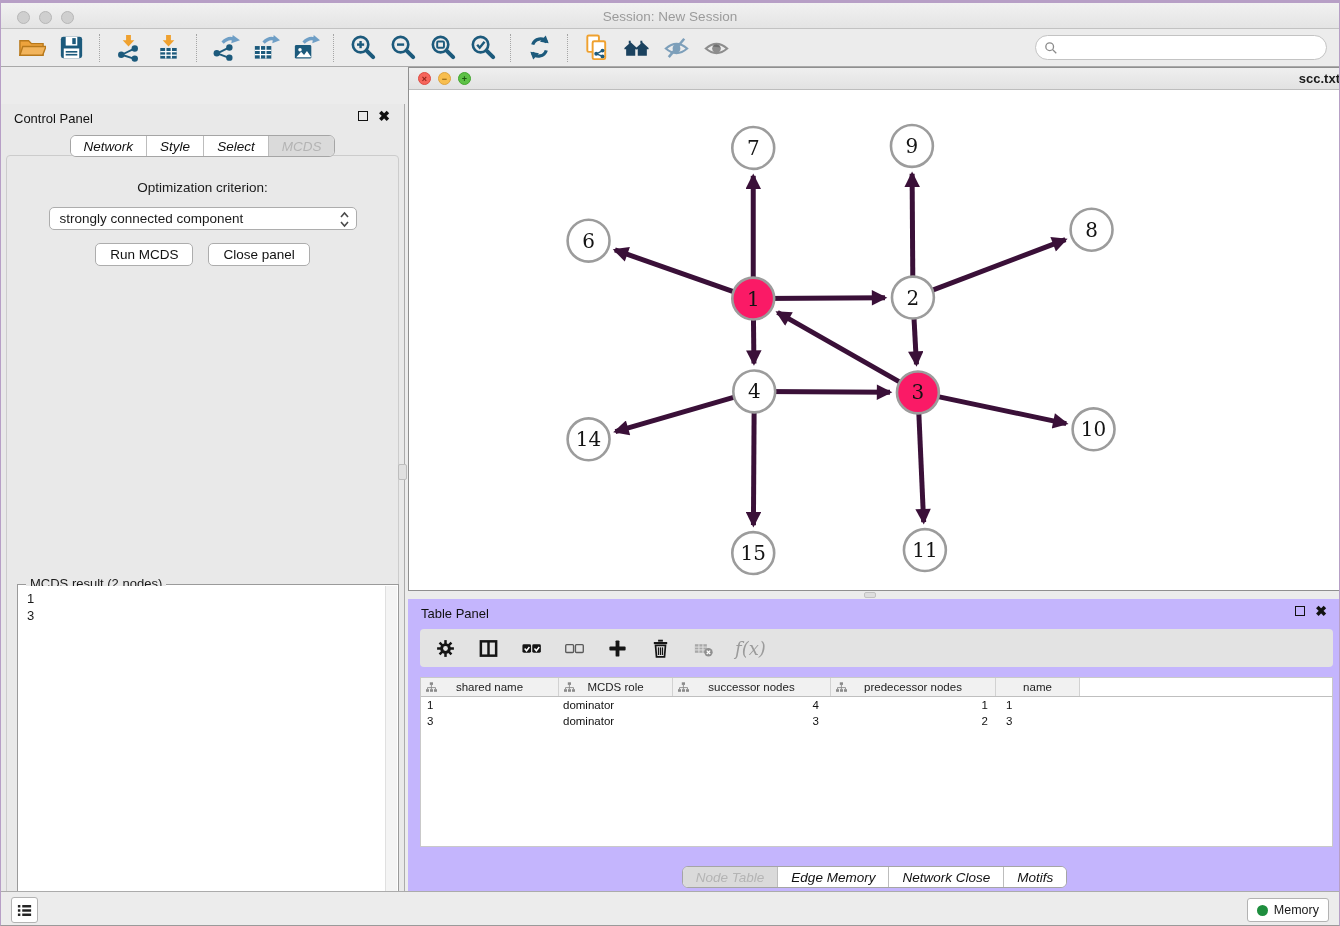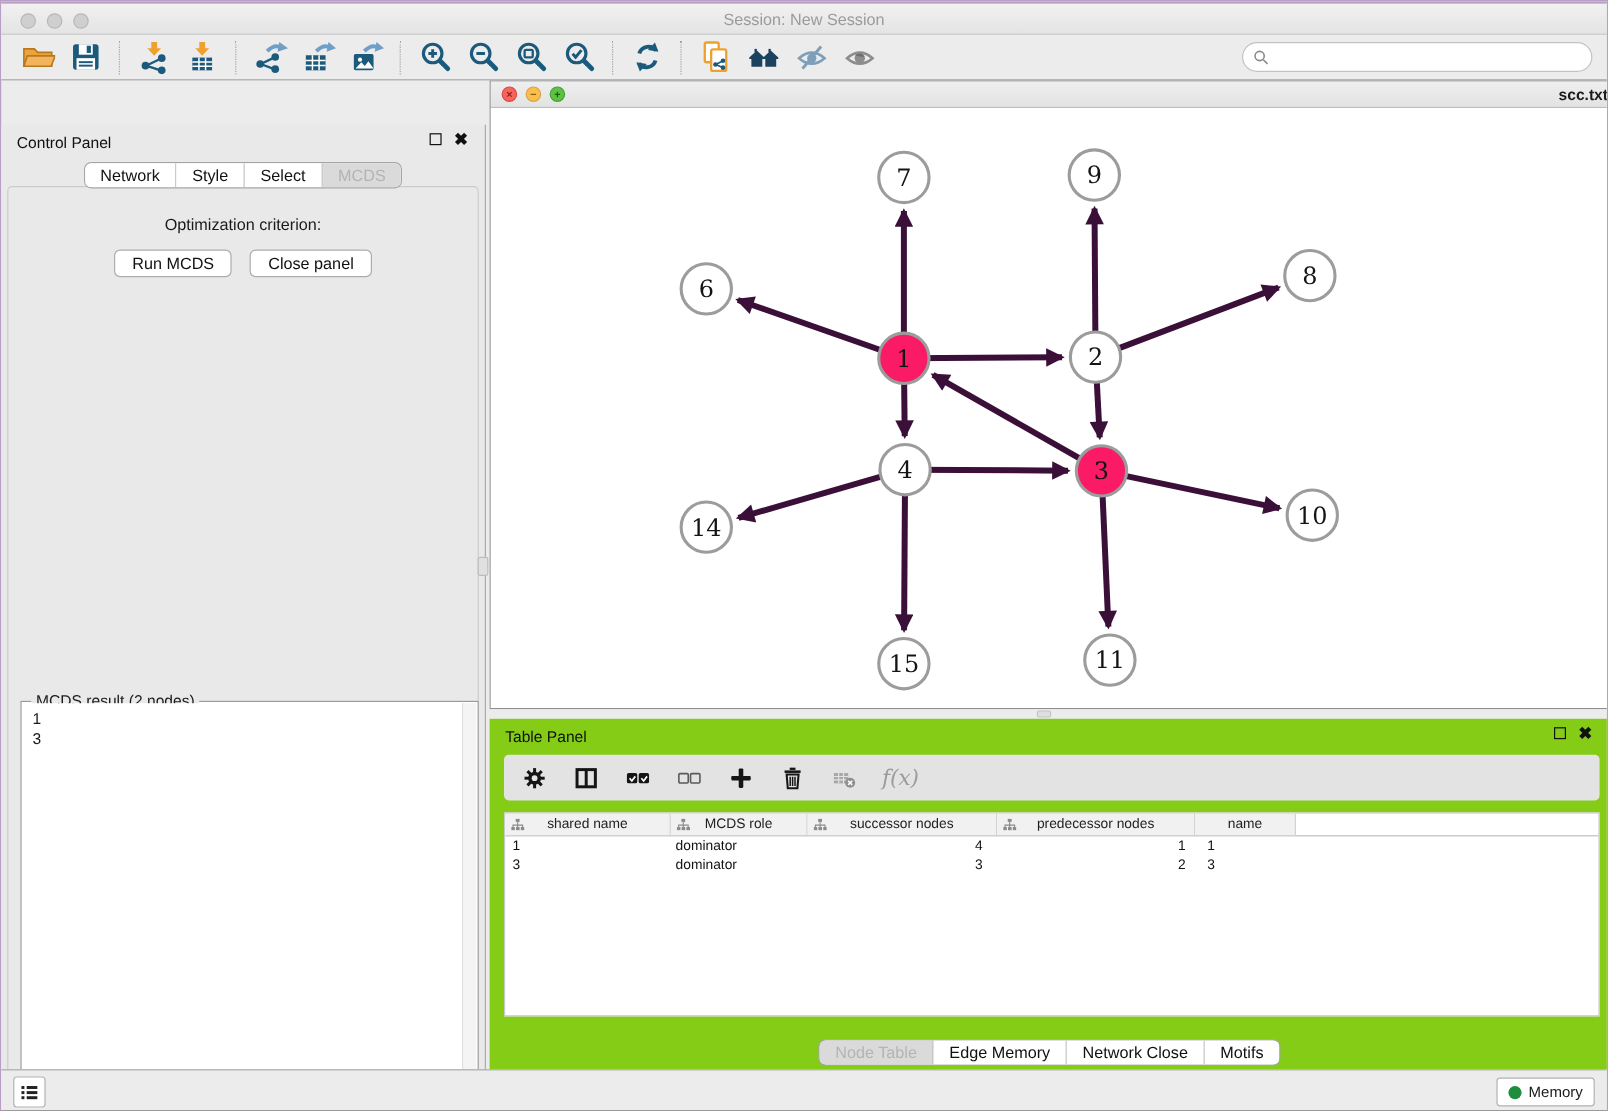--- a/index.html
+++ b/index.html
@@ -24,21 +24,21 @@
 
   
   .control-panel { position:absolute; left:0; top:66px; width:404px; height:824px; background:#e9e9e9; border-right:1px solid #ababab;margin-top:37px; }
   .panel-head { position:relative; height:28px; }
   .panel-title { position:absolute; left:13px; top:7px; font-size:13px; color:#111; }
   .panel-btns { position:absolute; right:14px; top:7px; display:flex; gap:10px; align-items:center; }
   .float-btn { width:10px; height:10px; border:1.6px solid #111; background:transparent; cursor:pointer; }
   .close-btn { font-weight:bold; font-size:14px; line-height:10px; color:#111; cursor:pointer; }
   .seg-tabs { display:flex; border:1px solid #a5a5a5; border-radius:6px; overflow:hidden; background:#fff; height:22px; }
   .cp-tabs-wrap { display:flex; justify-content:center; margin-top:3px; position:relative; z-index:2; }
-  .seg { padding:2px 13px; border-right:1px solid #bdbdbd; background:#fff; color:#111; font-size:13.5px; cursor:pointer; display:flex; align-items:center; }
+  .seg { padding:2px 13px; border-right:1px solid #bdbdbd; background:#fff; color:#111; font-size:13.5px; cursor:pointer; display:flex; align-items:center;font-style:italic; }
   .seg:last-child { border-right:none; }
   .seg.disabled-active { background:#dadada; color:#b4b4b4; }
   .cp-content { position:absolute; left:5px; right:5px; top:51px; height:762px; background:#e9e9e9; border:1px solid #cccccc; border-radius:4px; }
   .opt-label { text-align:center; margin-top:24px; font-size:13.5px; }
   .opt-select { position:relative; margin:12px auto 0 auto; width:308px; height:23px; background:#fff; border:1px solid #adadad; border-radius:5px; display:flex; align-items:center; padding:0 10px; font-size:13.5px; cursor:pointer; }
   .opt-select .stepper { position:absolute; right:6px; top:3px; }
   .btn-row { display:flex; justify-content:center; gap:15px; margin-top:13px; }
   .pushbtn { height:23px; padding:0 14px; background:#fff; border:1px solid #adadad; border-radius:5px; font-size:13.5px; font-family:"Liberation Sans", sans-serif; cursor:pointer; color:#111; }
   .result-box { position:absolute; left:10px; width:382px; top:428px; height:378px; border:1px solid #9a9a9a; background:#fff; }
   .result-legend { position:absolute; left:8px; top:-9px; background:#e9e9e9; padding:0 4px; font-size:13px; }
@@ -56,21 +56,21 @@
   .net-title { position:absolute; left:0; right:0; top:3px; text-align:right; font-size:13px; color:#1a1a1a;font-weight:bold; }
   .net-canvas { position:absolute; left:0; top:22px; right:0; bottom:0; background:#fff; }
   .net-canvas svg { width:100%; height:100%; }
 
   
   .vsplit-handle { position:absolute; left:397px; top:463px; width:9px; height:16px; background:#e0e0e0; border:1px solid #bdbdbd; border-radius:2px; cursor:col-resize; z-index:5; }
   .hsplit { position:absolute; left:407px; top:590px; width:933px; height:8px; background:#ececec; cursor:row-resize; }
   .hsplit-handle { position:absolute; left:456px; top:1px; width:12px; height:6px; background:#dedede; border:1px solid #c2c2c2; border-radius:2px; }
 
   
-  .table-panel { position:absolute; left:407px; top:598px; width:933px; height:292px; background:#84cc16; }
+  .table-panel { position:absolute; left:407px; top:598px; width:933px; height:292px; background:#c4b5fd; }
   .tp-toolbar { position:absolute; left:12px; right:8px; top:30px; height:38px; background:#e3e3e3; border-radius:4px; display:flex; align-items:center; padding-left:14px; gap:21px; }
   .tpicon { width:22px; height:22px; display:flex; align-items:center; justify-content:center; cursor:pointer; }
   .tpicon svg { width:21px; height:21px; }
   .tpicon.disabled { cursor:default; }
   .fx-label { font-family:"DejaVu Serif", serif; font-style:italic; font-size:18px; color:#9b9b9b; cursor:default; }
   .node-table { position:absolute; left:12px; right:8px; top:78px; height:170px; background:#fff; border:1px solid #c9c9c9; overflow:hidden; }
   .nt-header { display:flex; height:19px; border-bottom:1px solid #bfbfbf; }
   .nt-hcell { position:relative; background:#f1f1f1; border-right:1px solid #d2d2d2; display:flex; align-items:center; justify-content:center; font-size:11.5px; color:#222; cursor:pointer; }
   .nt-hcell .sort-icon { position:absolute; left:5px; top:4px; }
   .nt-row { display:flex; height:16px; align-items:center; cursor:pointer; }
@@ -273,20 +273,29 @@
     <div class="cp-tabs-wrap">
         <div class="seg-tabs" id="cp-tabs">
           <div class="seg">Network</div>
           <div class="seg">Style</div>
           <div class="seg">Select</div>
           <div class="seg disabled-active">MCDS</div>
         </div>
       </div>
     <div class="cp-content">
       <div class="opt-label">Optimization criterion:</div>
+      <div class="opt-select">
+        <span>strongly connected component</span>
+        <span class="stepper">
+          <svg width="11" height="17" viewBox="0 0 11 17">
+              <path d="M2 6 L5.5 2 L9 6" fill="none" stroke="#4a4a4a" stroke-width="1.6"></path>
+              <path d="M2 11 L5.5 15 L9 11" fill="none" stroke="#4a4a4a" stroke-width="1.6"></path>
+            </svg>
+        </span>
+      </div>
       <div class="btn-row">
         <button class="pushbtn">Run MCDS</button>
         <button class="pushbtn">Close panel</button>
       </div>
       <div class="result-box">
         <span class="result-legend">MCDS result (2 nodes)</span>
         <div class="result-area" id="result-area">
             <div>1</div>
             <div>3</div>
           </div>

